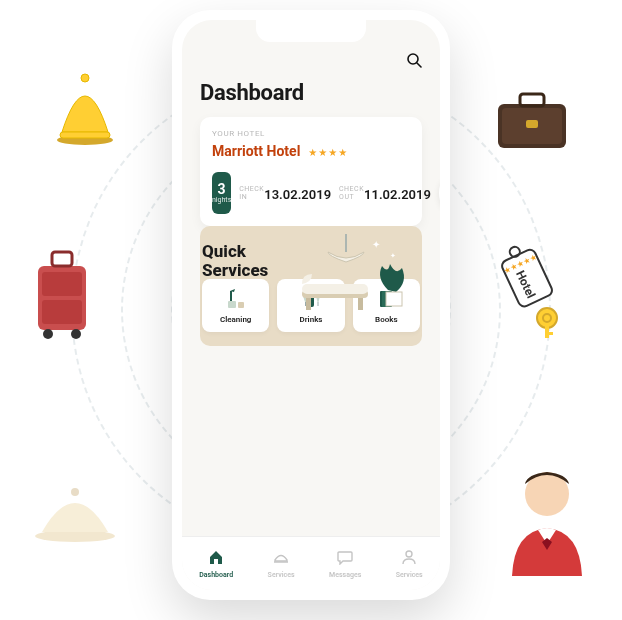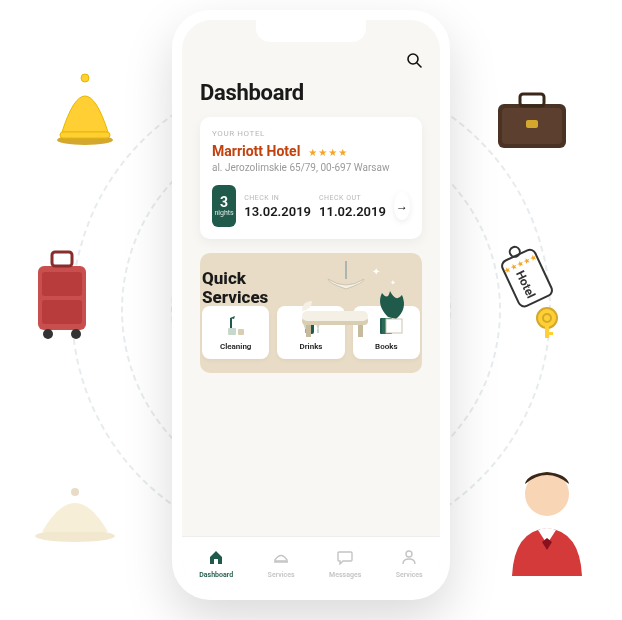--- a/index.html
+++ b/index.html
@@ -24,30 +24,30 @@
 .sig span{width:2px;background:#111;display:block}
 .sig span:nth-child(1){height:4px}.sig span:nth-child(2){height:6px}.sig span:nth-child(3){height:8px}.sig span:nth-child(4){height:10px}
 .wifi{font-size:11px}
 .batt{width:18px;height:9px;border:1px solid #111;border-radius:2px;position:relative}
 .batt::after{content:"";position:absolute;right:-3px;top:2px;width:2px;height:4px;background:#111;border-radius:0 1px 1px 0}
 .batt::before{content:"";position:absolute;left:1px;top:1px;width:14px;height:5px;background:#111;border-radius:1px}
 .content{padding:4px 18px 0;height:calc(100% - 28px - 54px);overflow:hidden}
 .topbar{display:flex;justify-content:flex-end;padding:0 0 8px}
 .search-btn{font-size:16px;color:#111;cursor:pointer}
 .page-title{font-size:22px;font-weight:700;color:#1a1a1a;margin-bottom:12px;letter-spacing:-.3px}
-.hotel-card{background:#fff;border-radius:10px;padding:12px;box-shadow:0 4px 12px rgba(0,0,0,.05);margin-bottom:14px}
+.hotel-card{background:#fff;border-radius:10px;padding:12px;box-shadow:0 4px 12px rgba(0,0,0,.05);}
 .eyebrow{font-size:8px;letter-spacing:.6px;color:#b8b8b8;margin-bottom:3px;text-transform:uppercase}
 .hotel-name{font-size:14px;font-weight:700;color:#c2410c;display:inline}
 .stars{color:#f5a623;font-size:10px;margin-left:4px;letter-spacing:1px}
 .address{font-size:10px;color:#9a9a9a;margin-top:2px}
 .stay-row{display:flex;gap:8px;align-items:center;margin-top:12px}
 .nights-badge{background:#1f5a4a;color:#fff;border-radius:6px;width:42px;height:42px;display:flex;flex-direction:column;align-items:center;justify-content:center}
 .nights-badge .n{font-size:14px;font-weight:700;line-height:1}
 .nights-badge .l{font-size:7px;opacity:.85}
-.date-block{display:flex;flex-direction:column}
+.date-block{display:flex;flex-direction:row}
 .date-label{font-size:7px;color:#b8b8b8;letter-spacing:.5px}
 .date-val{font-size:13px;font-weight:600;color:#1a1a1a;margin-top:2px}
 .arrow-btn{margin-left:auto;width:28px;height:28px;border-radius:50%;background:#fff;box-shadow:0 2px 6px rgba(0,0,0,.08);display:flex;align-items:center;justify-content:center;font-size:12px;cursor:pointer}
 .quick-card{background:#e8dcc6;border-radius:10px;padding:16px 2px 14px;position:relative;overflow:hidden}
 .quick-title{font-size:17px;font-weight:800;color:#1a1a1a;line-height:1.1}
 .illus{position:absolute;right:8px;top:8px;width:120px;height:90px}
 .select-label{font-size:9px;color:#7d7263;margin:40px 0 8px}
 .service-row{display:flex;gap:8px}
 .svc{flex:1;background:#fff;border-radius:8px;padding:8px;display:flex;flex-direction:column;align-items:center;gap:4px;cursor:pointer;box-shadow:0 2px 4px rgba(0,0,0,.04)}
 .svc .ic{height:24px;display:flex;align-items:center;justify-content:center}
@@ -153,21 +153,20 @@
         </span>
       </div>
       <h1 class="page-title">Dashboard</h1>
 
       <div class="hotel-card">
         <div class="eyebrow">YOUR HOTEL</div>
         <div>
           <span class="hotel-name">Marriott Hotel</span>
           <span class="stars">★★★★</span>
         </div>
-        <div class="address">al. Jerozolimskie 65/79, 00-697 Warsaw</div>
         <div class="stay-row">
           <div class="nights-badge">
             <span class="n">3</span>
             <span class="l">nights</span>
           </div>
           <div class="date-block">
             <span class="date-label">CHECK IN</span>
             <span class="date-val">13.02.2019</span>
           </div>
           <div class="date-block">

